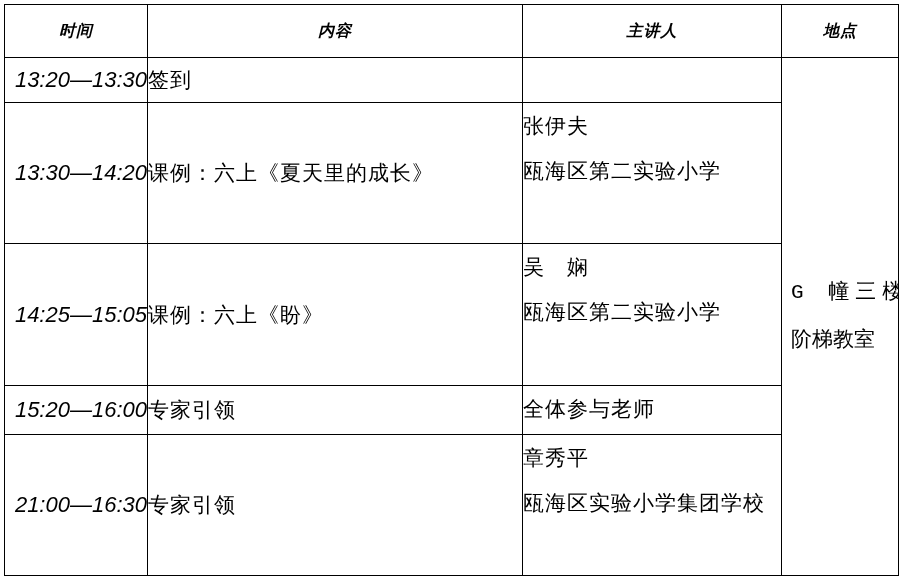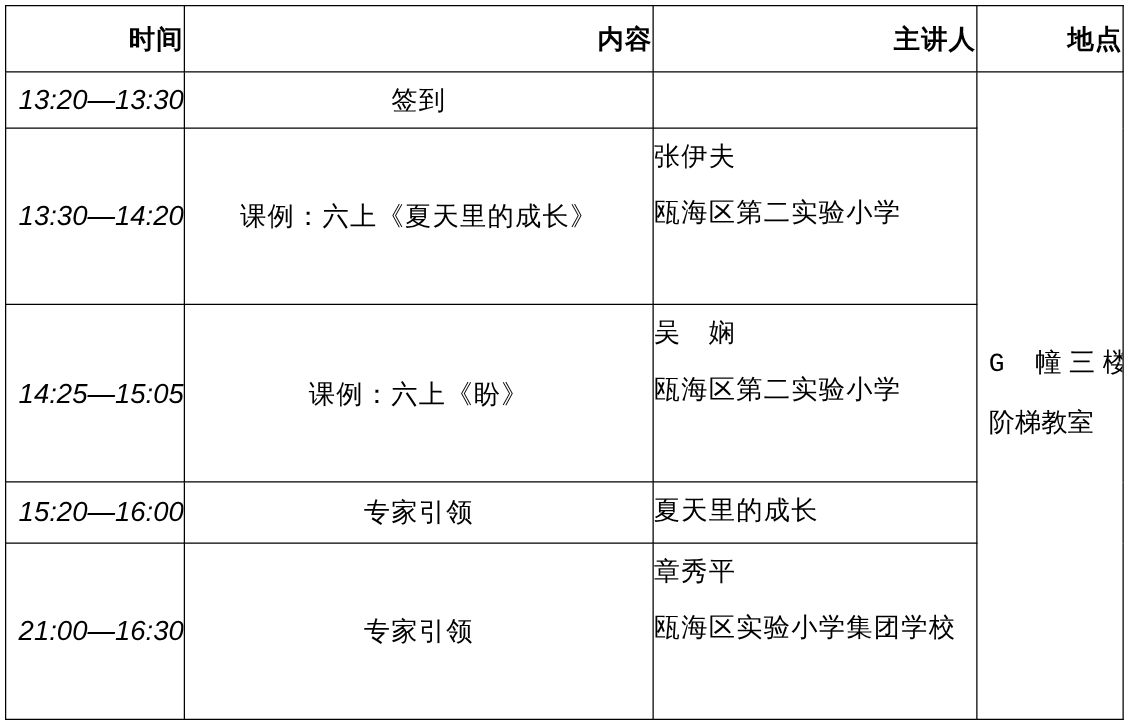--- a/index.html
+++ b/index.html
@@ -35,37 +35,38 @@
   col.col-location { width: 117px; }
 
   tr.row-header  { height: 53px; }
   tr.row-1 { height: 45px; }
   tr.row-2 { height: 141px; }
   tr.row-3 { height: 142px; }
   tr.row-4 { height: 49px; }
   tr.row-5 { height: 141px; }
 
   th {
-    font-size: 21px;
+    font-size: 16px;
     font-weight: bold;
-    text-align: right;
+    text-align: center;
     vertical-align: middle;
     letter-spacing: 1px;
+    font-style: italic;
   }
   .c-time {
     font-size: 22px;
     text-align: right;
     vertical-align: middle;
     white-space: nowrap;
     font-style: italic;
   }
   .c-content {
     font-size: 21px;
     letter-spacing: 1px;
-    text-align: center;
+    text-align: left;
     vertical-align: middle;
   }
   .c-speaker {
     font-size: 21px;
     letter-spacing: 1px;
     vertical-align: top;
   }
   .c-speaker .line {
     height: 45px;
     line-height: 45px;
@@ -129,21 +130,21 @@
         <td class="c-content">课例：六上《盼》</td>
         <td class="c-speaker">
           <div class="line">吴　娴</div>
           <div class="line">瓯海区第二实验小学</div>
         </td>
       </tr>
       <tr class="row-4">
         <td class="c-time">15:20—16:00</td>
         <td class="c-content">专家引领</td>
         <td class="c-speaker">
-          <div class="line">夏天里的成长</div>
+          <div class="line">全体参与老师</div>
         </td>
       </tr>
       <tr class="row-5">
         <td class="c-time">21:00—16:30</td>
         <td class="c-content">专家引领</td>
         <td class="c-speaker">
           <div class="line">章秀平</div>
           <div class="line">瓯海区实验小学集团学校</div>
         </td>
       </tr>

